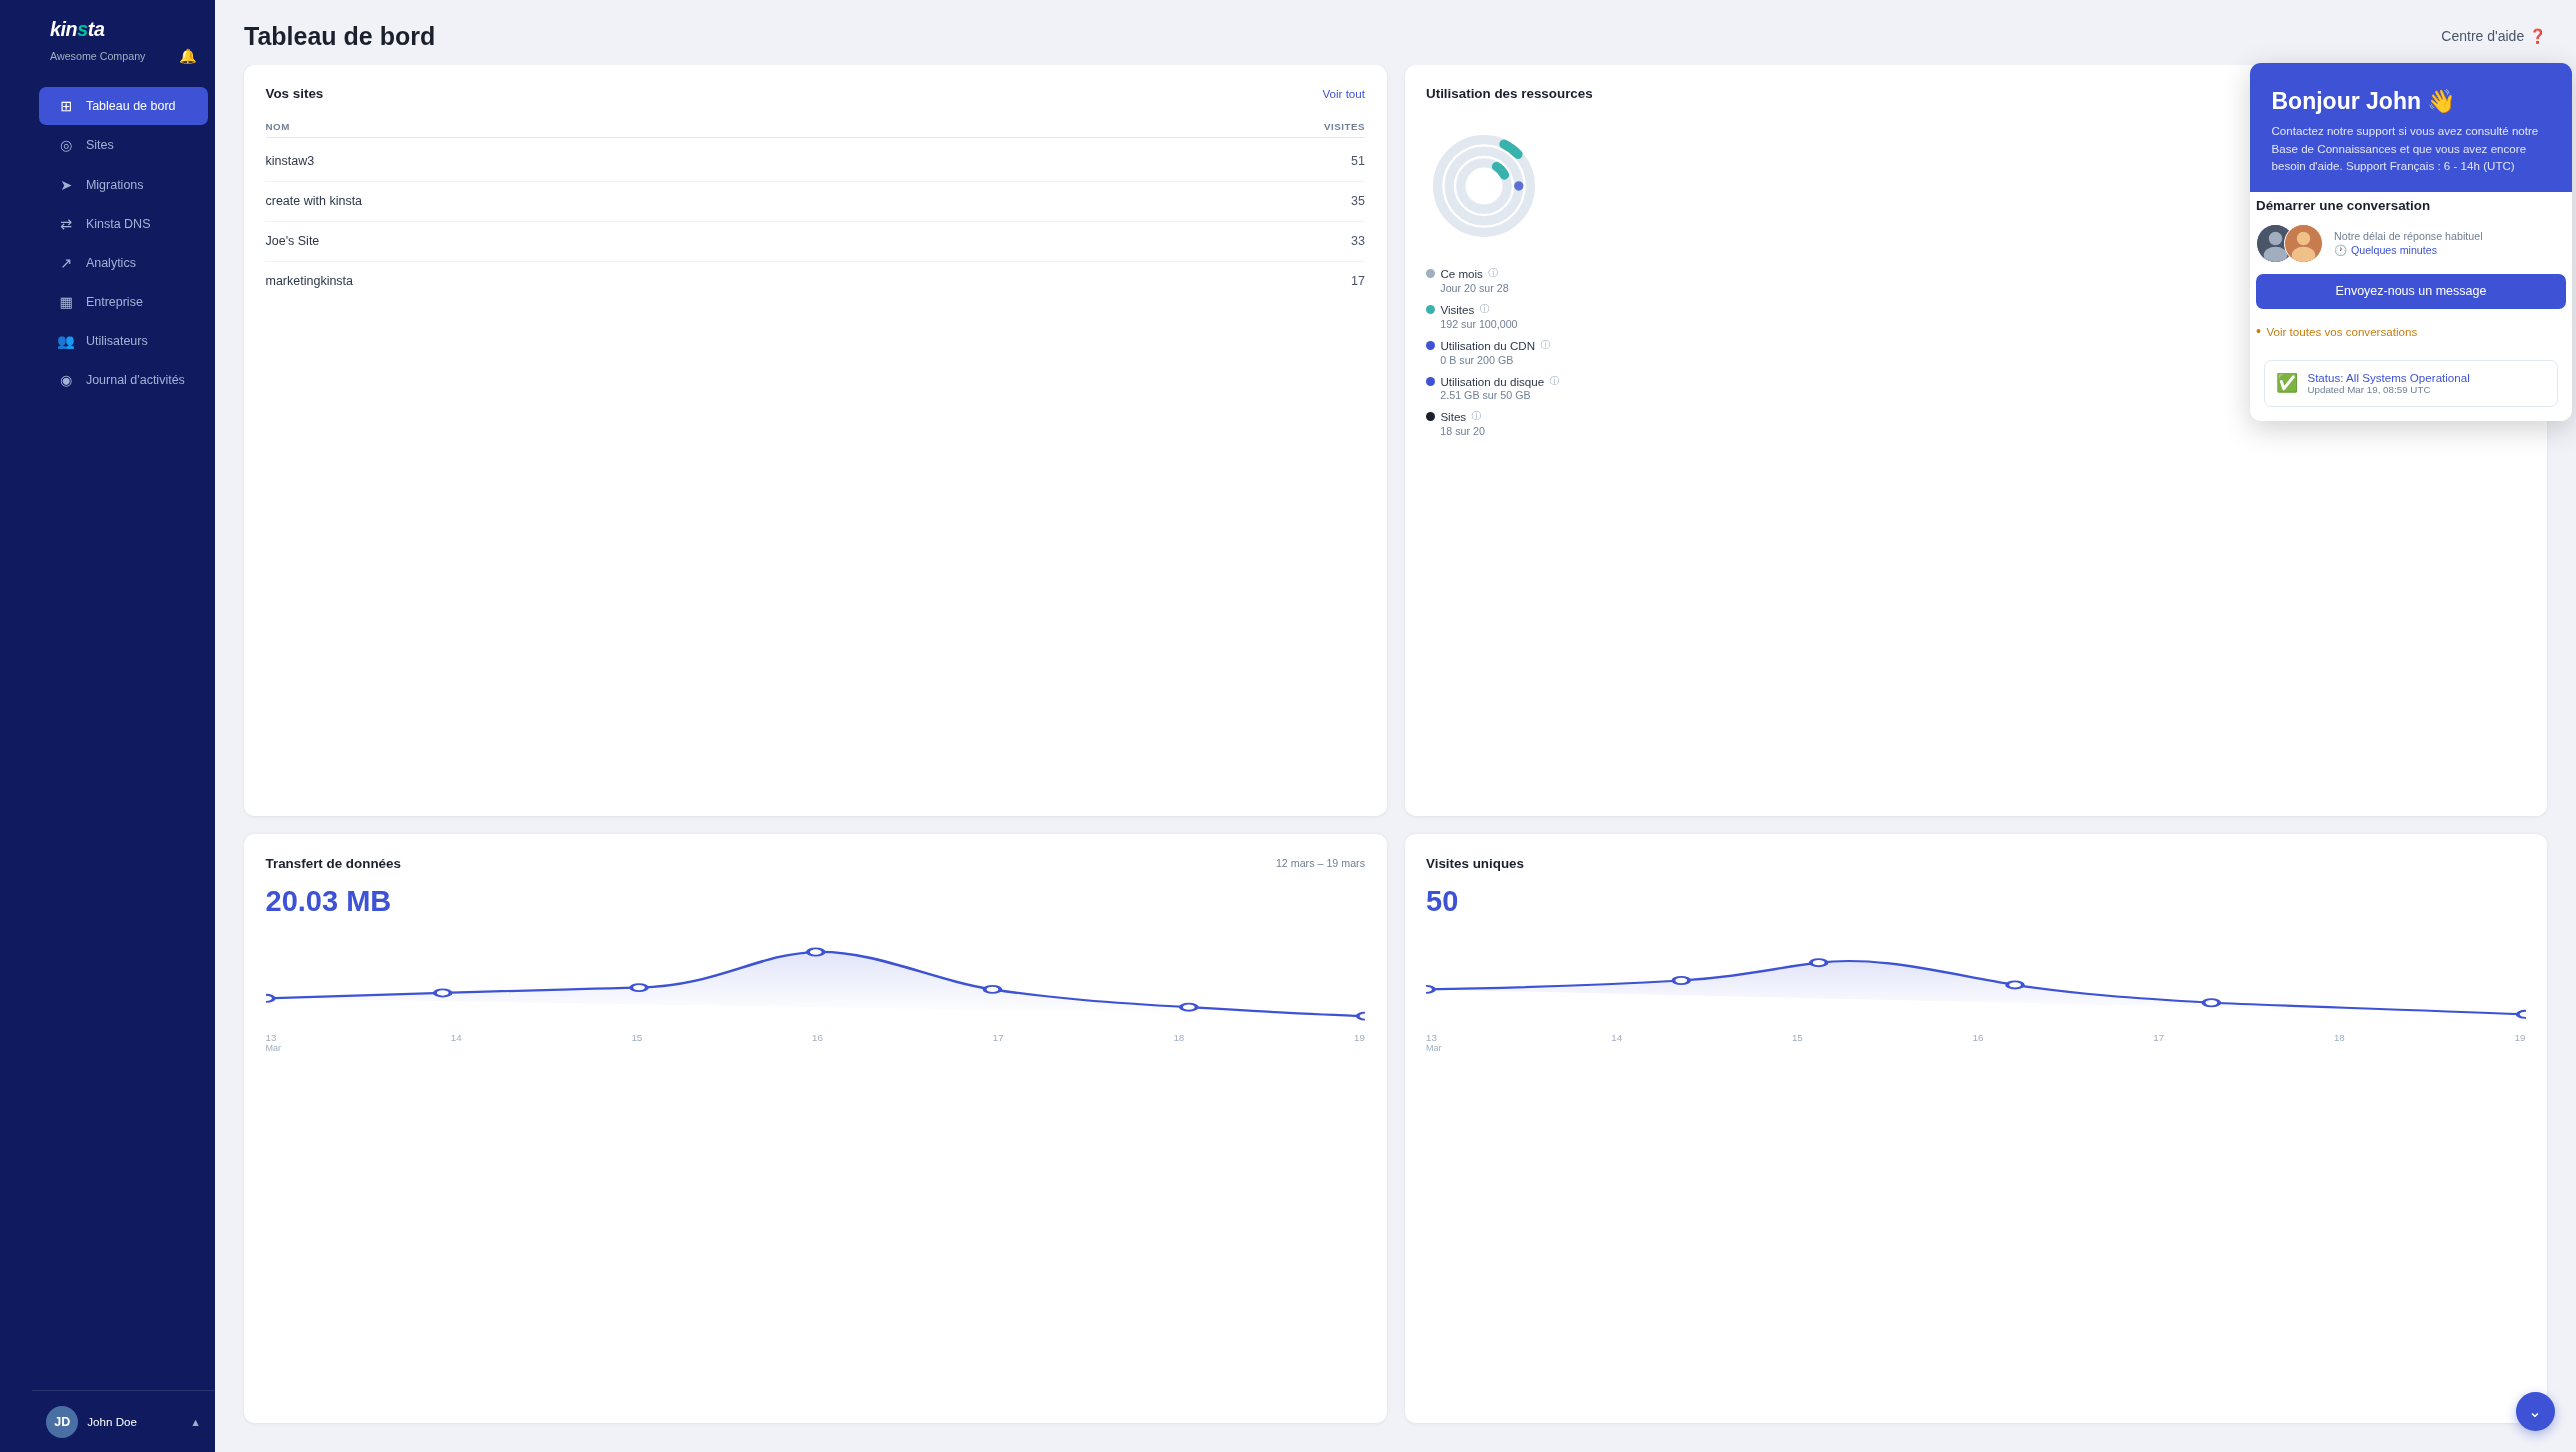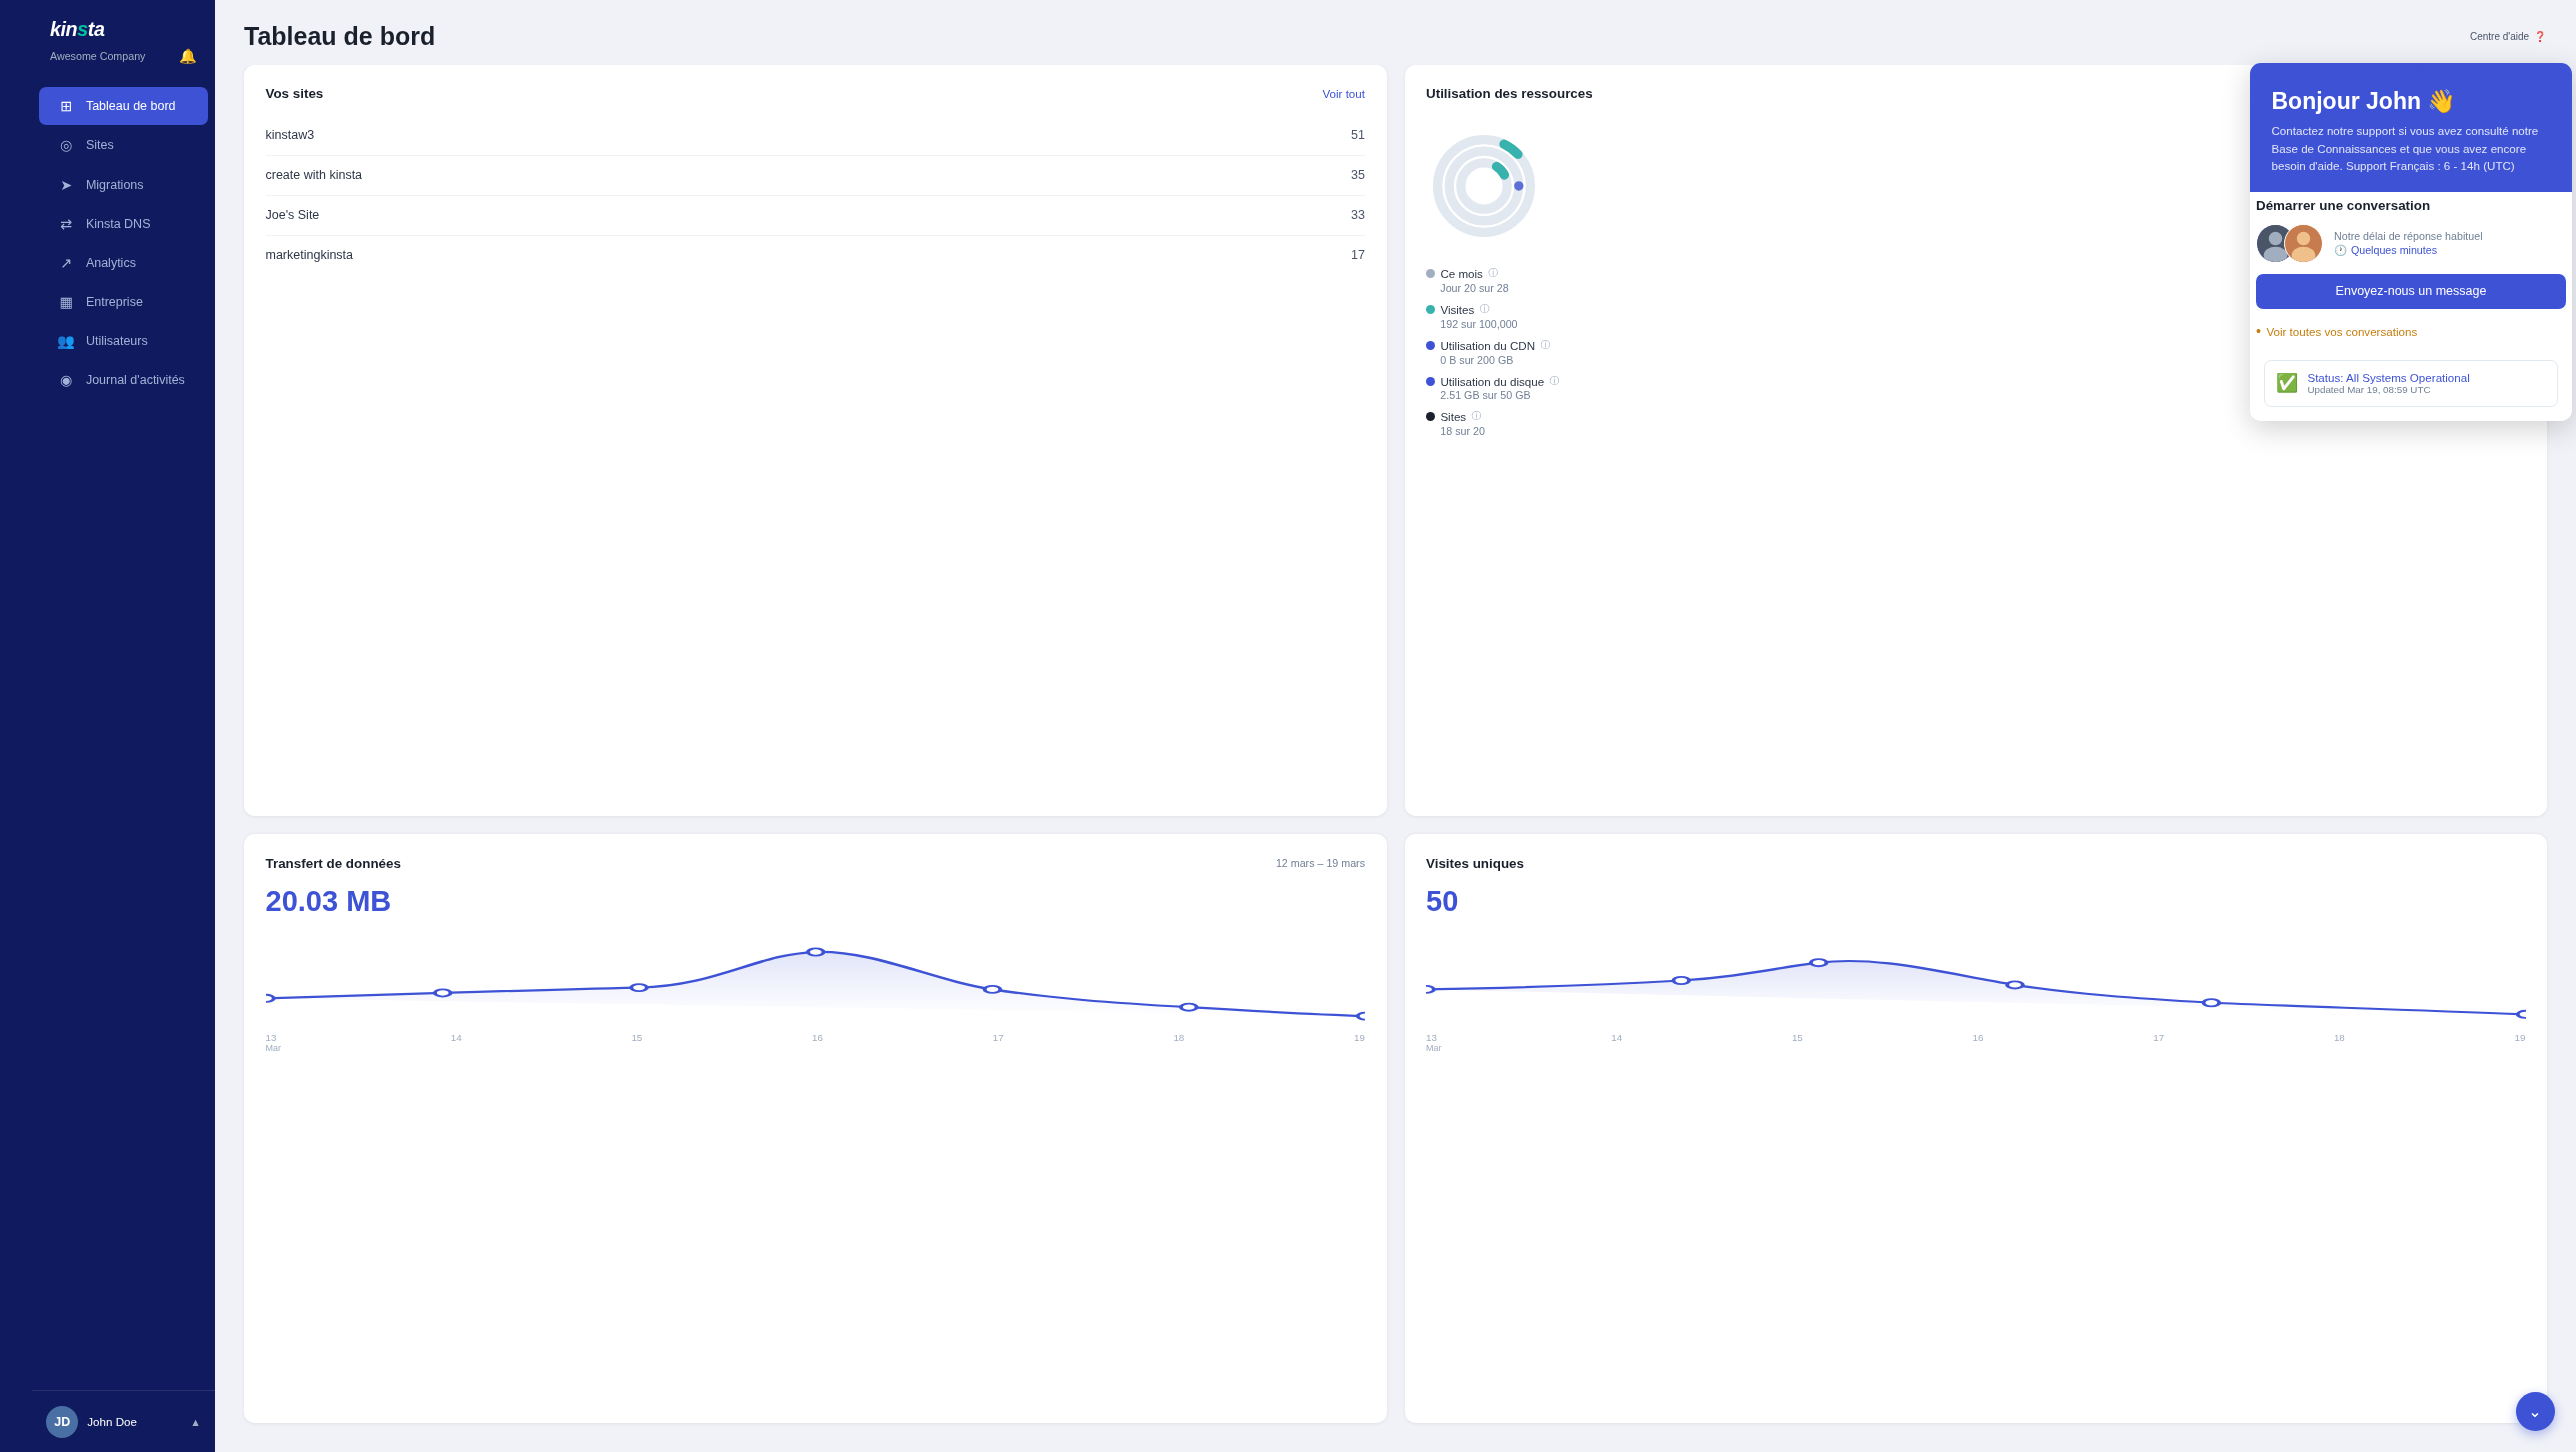--- a/index.html
+++ b/index.html
@@ -95,21 +95,21 @@
       align-items: center;
       justify-content: space-between;
       background: #f0f2f7;
     }
     .page-title { font-size: 25px; font-weight: 700; color: #1a202c; }
     .help-center {
       display: flex;
       align-items: center;
       gap: 5.4px;
       color: #4a5568;
-      font-size: 10px;
+      font-size: 14px;
       cursor: pointer;
     }
 
     
     .content {
       flex: 1;
       padding: 0 29px 29px;
       overflow-y: auto;
       display: grid;
       grid-template-columns: 1fr 1fr;
@@ -310,20 +310,24 @@
       <span>❓</span>
     </div>
   </div>
 
   <div class="content">
 
     <div class="card sites-card">
       <div class="card-header">
         <span class="card-title">Vos sites</span>
         <a class="voir-tout">Voir tout</a>
+      </div>
+      <div class="table-header">
+        <span class="th">NOM</span>
+        <span class="th">VISITES</span>
       </div>
       <div id="sites-rows">
           <div class="site-row">
             <span class="site-name">kinstaw3</span>
             <span class="site-visits">51</span>
           </div>
           <div class="site-row">
             <span class="site-name">create with kinsta</span>
             <span class="site-visits">35</span>
           </div>

